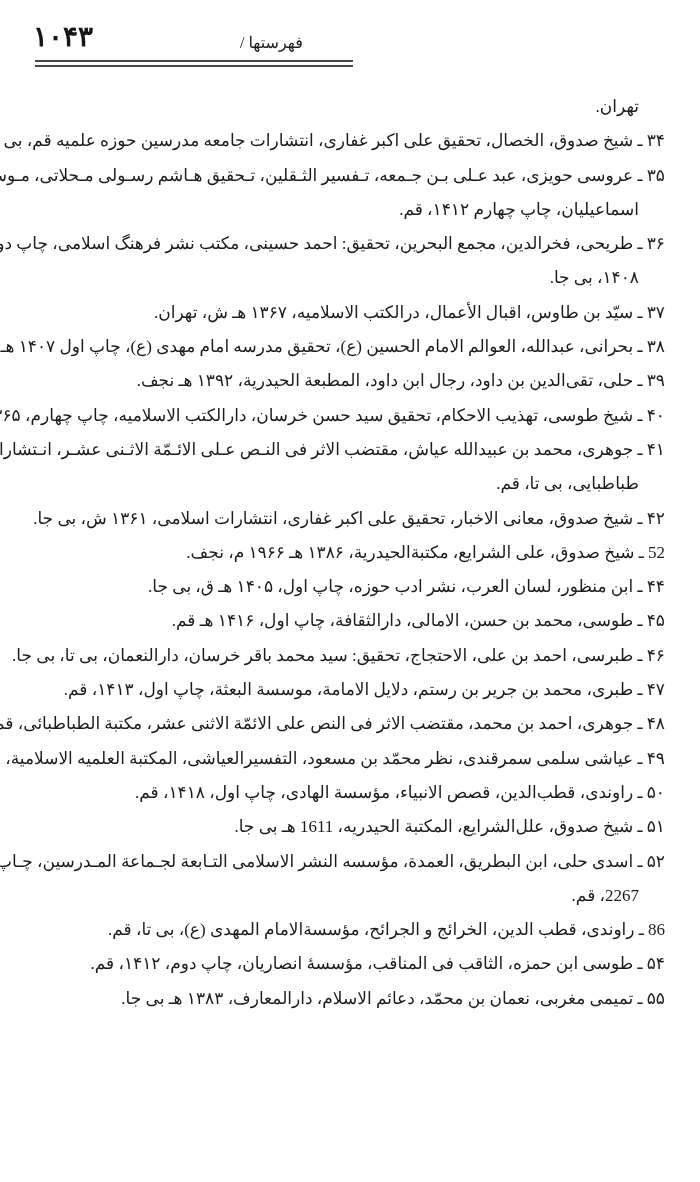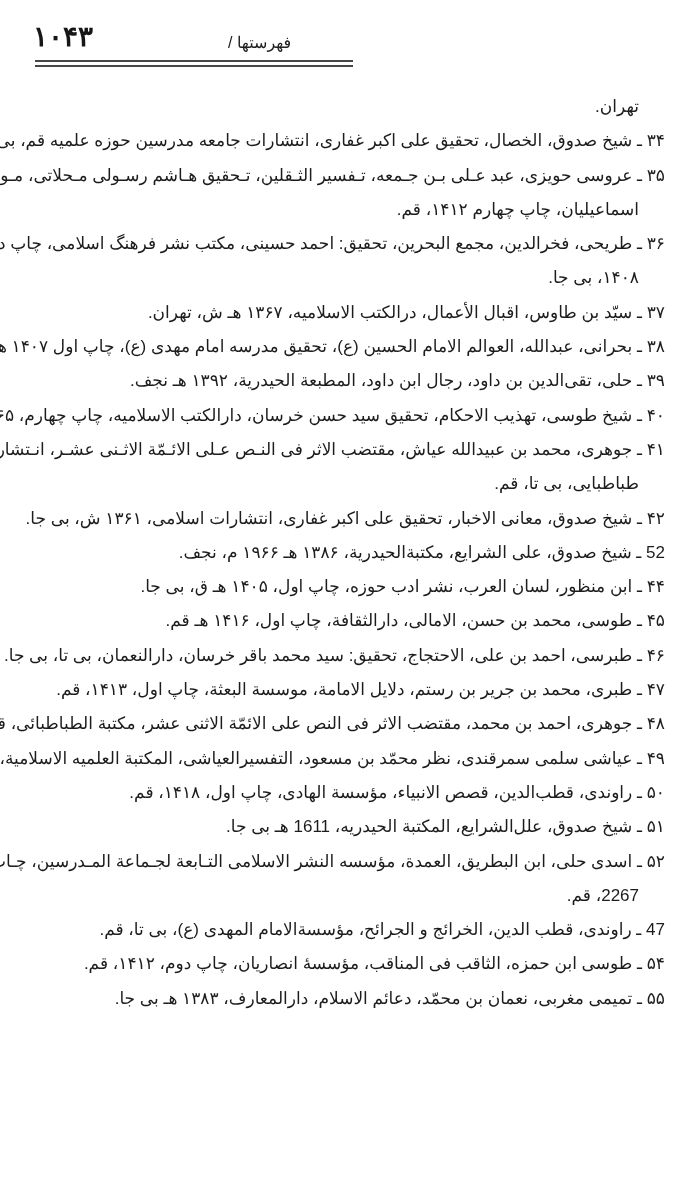--- a/index.html
+++ b/index.html
@@ -1,32 +1,32 @@
 <!DOCTYPE html>
 <html lang="fa"><head>
 <meta charset="utf-8">
 <style>
   html,body { margin:0; padding:0; background:#e8e8e8; }
   .page {
     position:relative;
     width:700px; height:1182px;
     background:#ffffff;
     overflow:hidden;
-    font-family:Liberation Sans, sans-serif;
+    font-family:Liberation Serif, serif;
     color:#1c1c1c;
   }
   
   .pagenum {
     position:absolute; left:33px; top:20px;
     font-size:28px; font-weight:bold; letter-spacing:2px;
     color:#161616;
     direction:rtl;
   }
   .htitle {
-    position:absolute; left:228px; top:33px;
+    position:absolute; left:240px; top:33px;
     font-size:16px; color:#202020;
     direction:rtl;
   }
   .hrule {
     position:absolute; left:35px; top:60px;
     width:318px; height:3px;
     border-top:2px solid #474747;
     border-bottom:2px solid #474747;
   }
   
@@ -131,21 +131,21 @@
     <div>
       <div class="ln r">۵۱ ـ شیخ صدوق، علل‌الشرایع، المکتبة الحیدریه، 1611 هـ بی جا.</div>
     </div>
 
     <div>
       <div class="ln j">۵۲ ـ اسدی حلی، ابن البطریق، العمدة، مؤسسه النشر الاسلامی التـابعة لجـماعة المـدرسین، چـاپ اول،</div>
       <div class="ln c">2267، قم.</div>
     </div>
 
     <div>
-      <div class="ln r">47 ـ راوندی، قطب الدین، الخرائج و الجرائح، مؤسسةالامام المهدی (ع)، بی تا، قم.</div>
+      <div class="ln r">86 ـ راوندی، قطب الدین، الخرائج و الجرائح، مؤسسةالامام المهدی (ع)، بی تا، قم.</div>
     </div>
 
     <div>
       <div class="ln r">۵۴ ـ طوسی ابن حمزه، الثاقب فی المناقب، مؤسسۀ انصاریان، چاپ دوم، ۱۴۱۲، قم.</div>
     </div>
 
     <div>
       <div class="ln r">۵۵ ـ تمیمی مغربی، نعمان بن محمّد، دعائم الاسلام، دارالمعارف، ۱۳۸۳ هـ بی جا.</div>
     </div>
 

